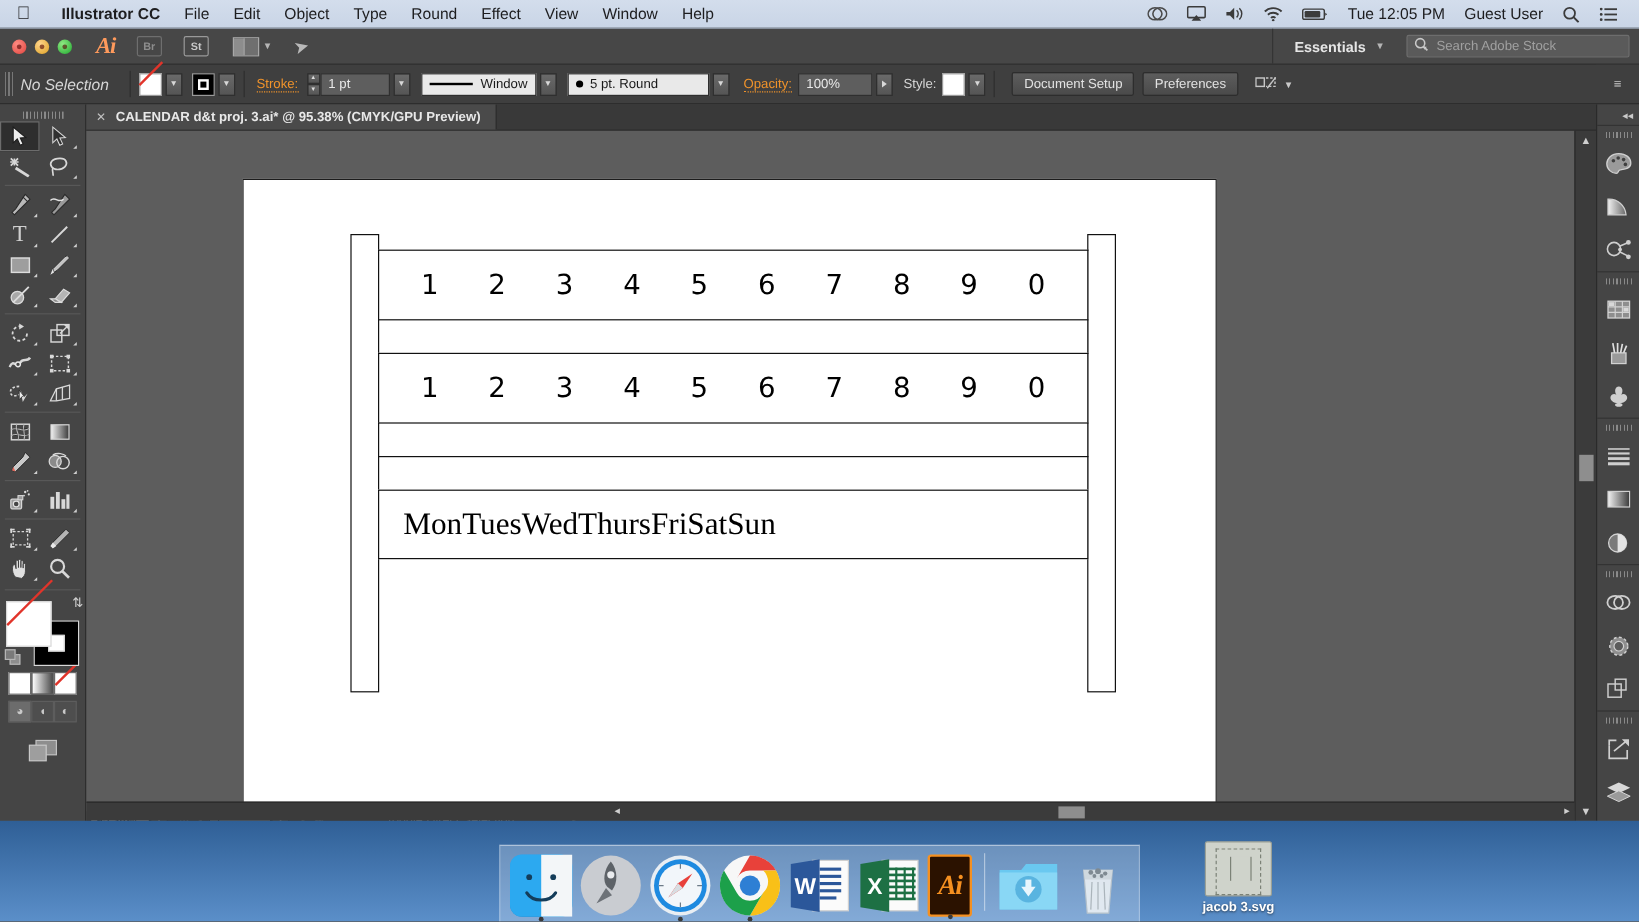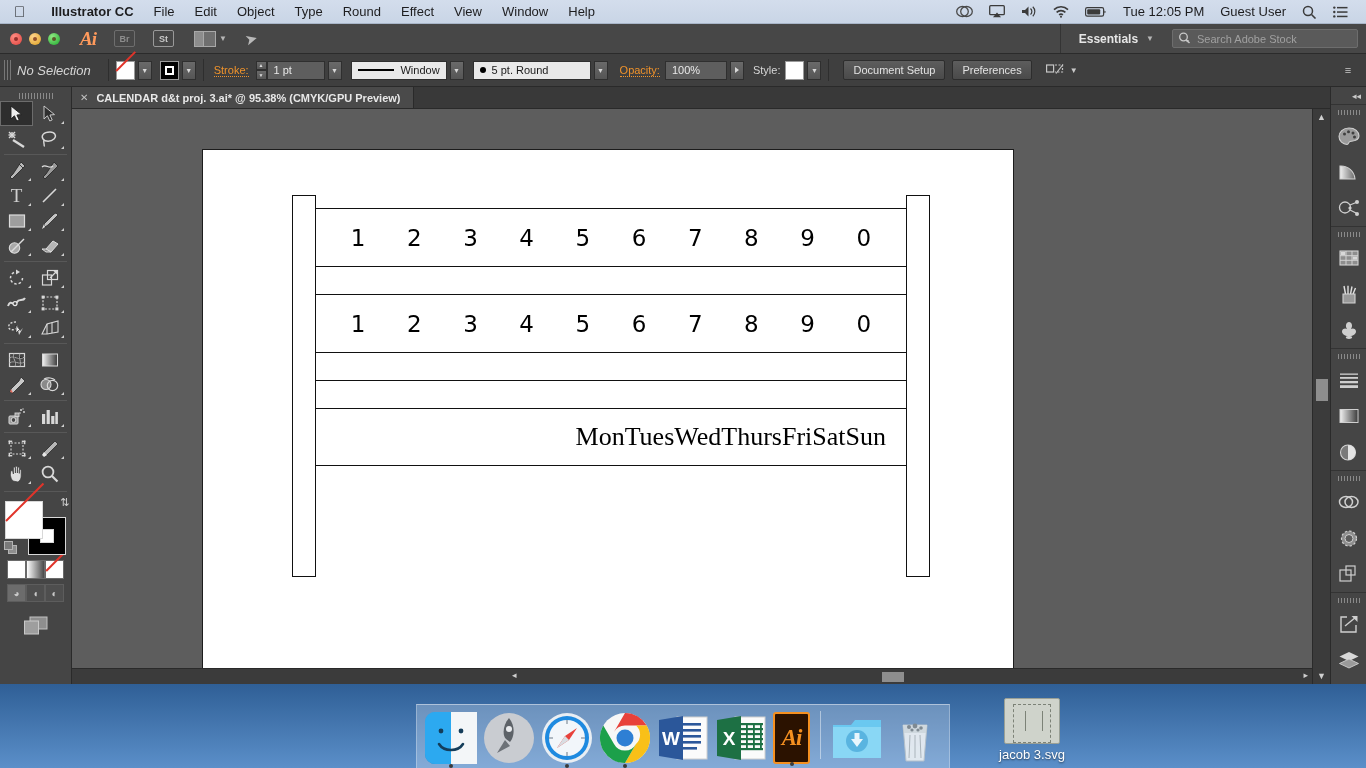--- a/index.html
+++ b/index.html
@@ -151,21 +151,21 @@
          align-items:center; justify-content:center; }
   .row:last-child { border-bottom:1px solid #111; }
   .row.tall { height:58px; }
   .row.thin { height:28px; }
   .row.mon { height:44px; }
   .row.day { height:58px; }
   .nums { display:flex; width:100%; justify-content:space-around; padding:0 14px;
           font-family:"DejaVu Sans", sans-serif; font-size:23px; color:#000; }
   .months { display:flex; width:100%; justify-content:space-around; padding:0 6px;
             font-family:"Liberation Serif", serif; font-size:19px; color:#000; }
-  .days { display:flex; width:100%; justify-content:flex-end; padding:0 20px;
+  .days { display:flex; width:100%; justify-content:flex-start; padding:0 20px;
           font-family:"Liberation Serif", serif; font-size:26px; color:#000; }
 
   
   .vsb { position:absolute; right:0; top:109px; width:18px; height:575px;
          background:#3b3b3b; border-left:1px solid #2a2a2a; }
   .vsb .ar { color:#cfcfcf; font-size:9px; text-align:center; }
   .vsb .ar.t { margin-top:3px; } .vsb .ar.b { position:absolute; bottom:3px; left:0; right:0; }
   .vsb .thumb { position:absolute; left:3px; top:270px; width:12px; height:22px; background:#8e8e8e; }
   .hsb { position:absolute; left:72px; bottom:0; width:1240px; height:16px;
          background:#3b3b3b; border-top:1px solid #2a2a2a; }
@@ -202,21 +202,21 @@
   
   .desktop { position:absolute; left:0; bottom:0; width:1366px; height:84px;
              background: linear-gradient(#2f5f96, #5b8fc9); }
   .deskfile { position:absolute; left:992px; bottom:6px; width:80px; text-align:center; }
   .deskfile .ic { width:56px;height:46px;margin:0 auto 3px; background:#cfd3cb;
                   border:1px solid #9aa096; border-radius:2px; position:relative; }
   .deskfile .ic::before { content:''; position:absolute; left:8px; top:5px; right:8px; bottom:0;
                   border:1px dashed #7c8277; }
   .deskfile .ic::after { content:''; position:absolute; left:20px; top:12px; width:16px; height:20px;
                   background:#cfd3cb; border-left:1px solid #7c8277; border-right:1px solid #7c8277;}
-  .deskfile .nm { color:#fff; font-size:13px; font-weight:normal; text-shadow:0 1px 2px rgba(0,0,0,.6); }
+  .deskfile .nm { color:#fff; font-size:11px; font-weight:bold; text-shadow:0 1px 2px rgba(0,0,0,.6); }
   .dock { position:absolute; left:416px; bottom:0; width:534px; height:64px;
           background: rgba(225,235,248,.30); border-top:1px solid rgba(255,255,255,.45);
           border-left:1px solid rgba(255,255,255,.28); border-right:1px solid rgba(255,255,255,.28);
           display:flex; align-items:flex-end; padding: 0 8px 4px; gap:6px; }
   .dicon { width:52px; height:52px; border-radius:10px; position:relative;
            display:flex;align-items:center;justify-content:center; font-weight:bold; color:#fff;
            font-size:22px; }
   .ddot { position:absolute; bottom:-4px; left:50%; transform:translateX(-50%);
           width:4px;height:4px;border-radius:50%; background:#3a3a3a; }
   .dsep { width:1px; height:48px; background: rgba(255,255,255,.45); margin: 0 4px; align-self:center;}

